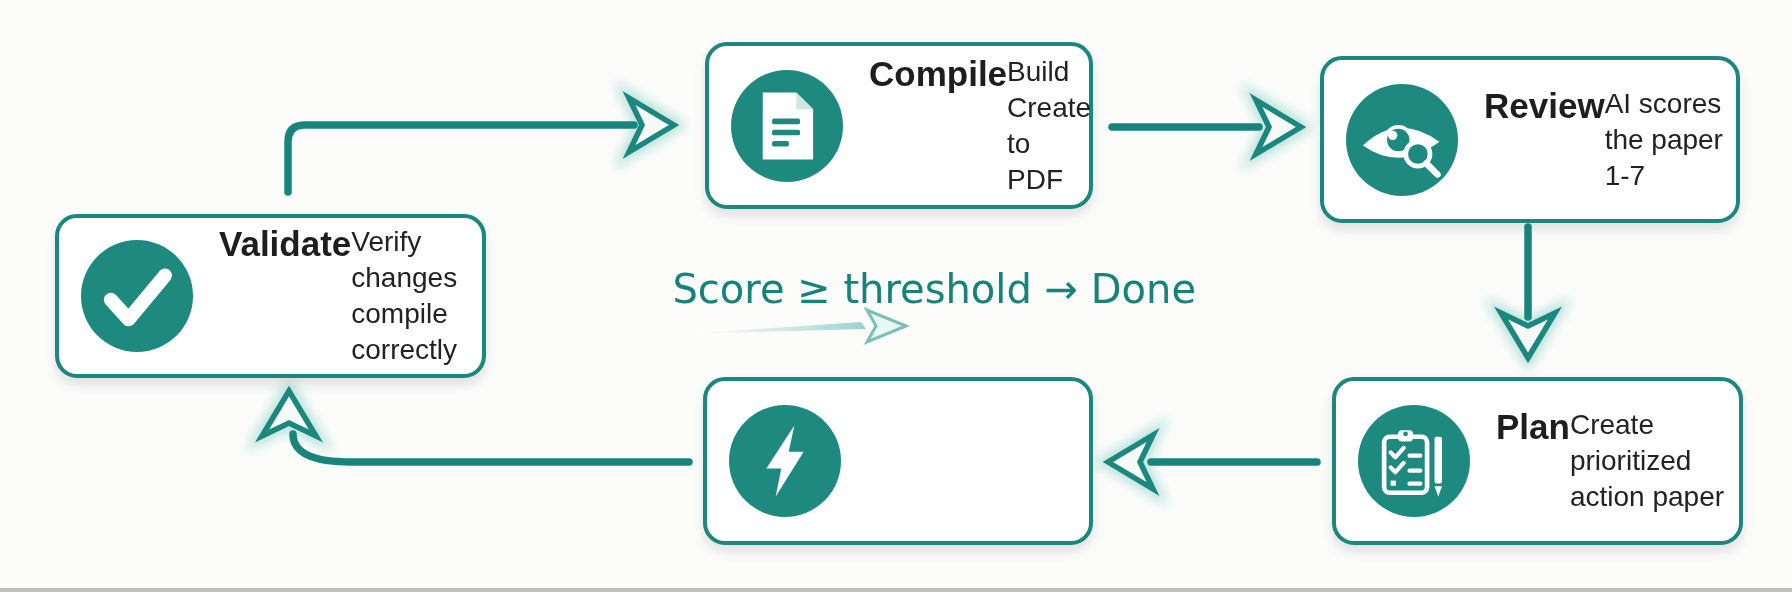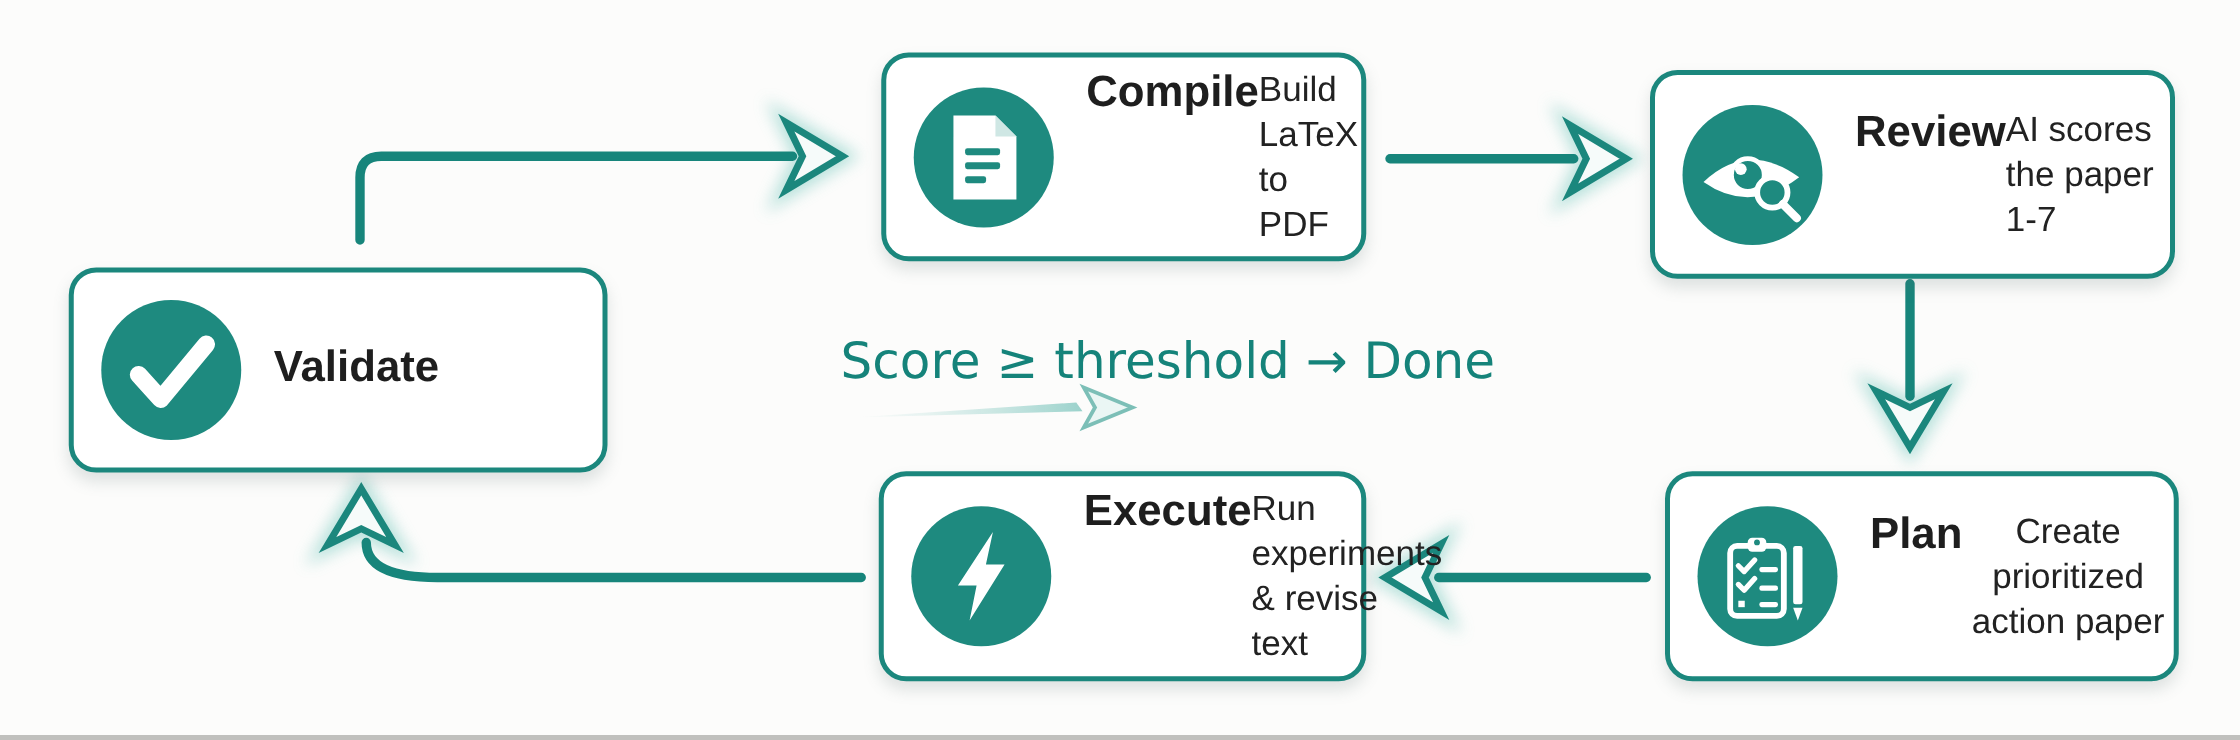--- a/index.html
+++ b/index.html
@@ -12,21 +12,21 @@
   .arrows{position:absolute;left:0;top:0;pointer-events:none;}
   .node{
     position:absolute;display:flex;align-items:center;gap:26px;
     background:#ffffff;border:4px solid #1B877D;border-radius:22px;
     box-sizing:border-box;padding-left:22px;
     box-shadow:0 7px 12px rgba(90,110,110,.18);
   }
   .node-validate{left:55px;top:214px;width:431px;height:164px;}
   .node-compile{left:705px;top:42px;width:388px;height:167px;}
   .node-review{left:1320px;top:56px;width:420px;height:167px;}
-  .node-plan{left:1332px;top:377px;width:411px;height:168px;text-align:center;}
+  .node-plan{left:1332px;top:377px;width:411px;height:168px;}
   .node-execute{left:703px;top:377px;width:390px;height:168px;}
   .icon-circle{
     width:112px;height:112px;border-radius:50%;background:#1E8A7F;
     flex:0 0 auto;display:flex;align-items:center;justify-content:center;
   }
   .node-text{display:flex;flex-direction:row;}
   .node-title{font-size:35px;font-weight:bold;color:#1E1E1E;margin-bottom:4px;}
   .node-subtitle{font-size:28px;color:#222222;line-height:36px;}
   .sub-validate{max-width:245px;}
   .sub-compile{max-width:200px;}
@@ -90,36 +90,37 @@
   </svg>
 
   <div class="node node-validate">
     <div class="icon-circle">
       <svg viewBox="-60 -60 120 120" width="112" height="112">
         <path d="M -28 4 L -9 25 L 30 -22" stroke="#ffffff" stroke-width="15" fill="none" stroke-linecap="round" stroke-linejoin="round"></path>
       </svg>
     </div>
     <div class="node-text">
       <div class="node-title">Validate</div>
+      <div class="node-subtitle sub-validate">Verify changes compile correctly</div>
     </div>
   </div>
 
   <div class="node node-compile">
     <div class="icon-circle">
       <svg viewBox="-60 -60 120 120" width="112" height="112">
         <path d="M -26 -36 L 10 -36 L 28 -18 L 28 36 L -26 36 Z" fill="#ffffff"></path>
         <path d="M 10 -36 L 10 -18 L 28 -18 Z" fill="#CFE7E4"></path>
         <rect x="-16" y="-8" width="30" height="6" rx="2" fill="#1E8A7F"></rect>
         <rect x="-16" y="4" width="30" height="6" rx="2" fill="#1E8A7F"></rect>
         <rect x="-16" y="16" width="18" height="6" rx="2" fill="#1E8A7F"></rect>
       </svg>
     </div>
     <div class="node-text">
       <div class="node-title">Compile</div>
-      <div class="node-subtitle sub-compile">Build LaTeX to PDF</div>
+      <div class="node-subtitle sub-compile">Build Create to PDF</div>
     </div>
   </div>
 
   <div class="node node-review">
     <div class="icon-circle">
       <svg viewBox="-60 -60 120 120" width="112" height="112">
         <path d="M -42 6 Q -4 -30 40 2 Q -2 34 -42 6 Z" fill="#ffffff"></path>
         <circle cx="-4" cy="0" r="14" fill="#1E8A7F" stroke="#ffffff" stroke-width="4"></circle>
         <circle cx="-10" cy="-5" r="5" fill="#ffffff"></circle>
         <circle cx="17" cy="15" r="13" fill="#1E8A7F" stroke="#ffffff" stroke-width="5"></circle>
@@ -153,22 +154,18 @@
       <div class="node-subtitle sub-plan">Create prioritized action paper</div>
     </div>
   </div>
 
   <div class="node node-execute">
     <div class="icon-circle">
       <svg viewBox="-60 -60 120 120" width="112" height="112">
         <polygon points="10,-38 -20,8 -4,8 -10,38 20,-10 4,-10" fill="#ffffff"></polygon>
       </svg>
     </div>
-    <div class="node-text">
-      <div class="node-title">Execute</div>
-      <div class="node-subtitle sub-execute">Run experiments &amp; revise text</div>
-    </div>
   </div>
 
   <div class="exit-label">Score ≥ threshold → Done</div>
 
   <div class="bottom-edge"></div>
 </div>
 
 </body></html>

